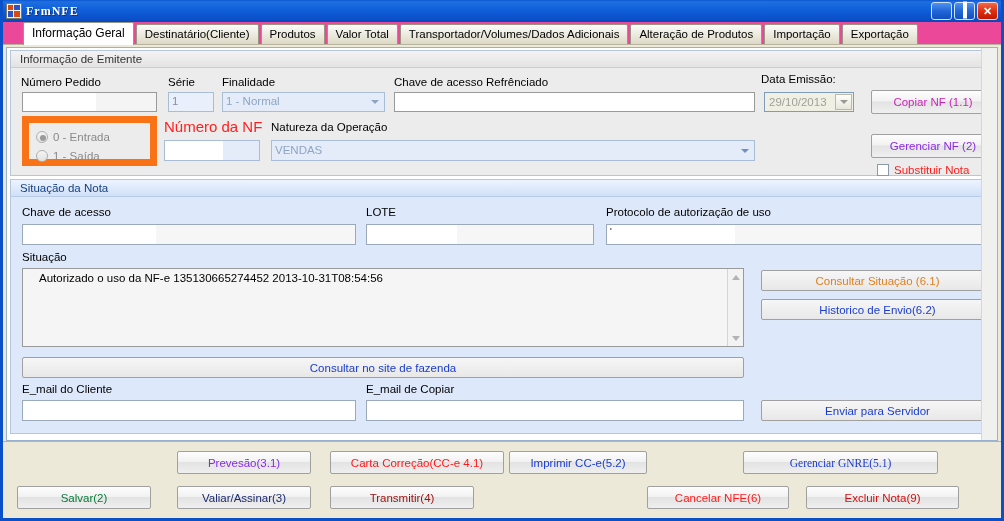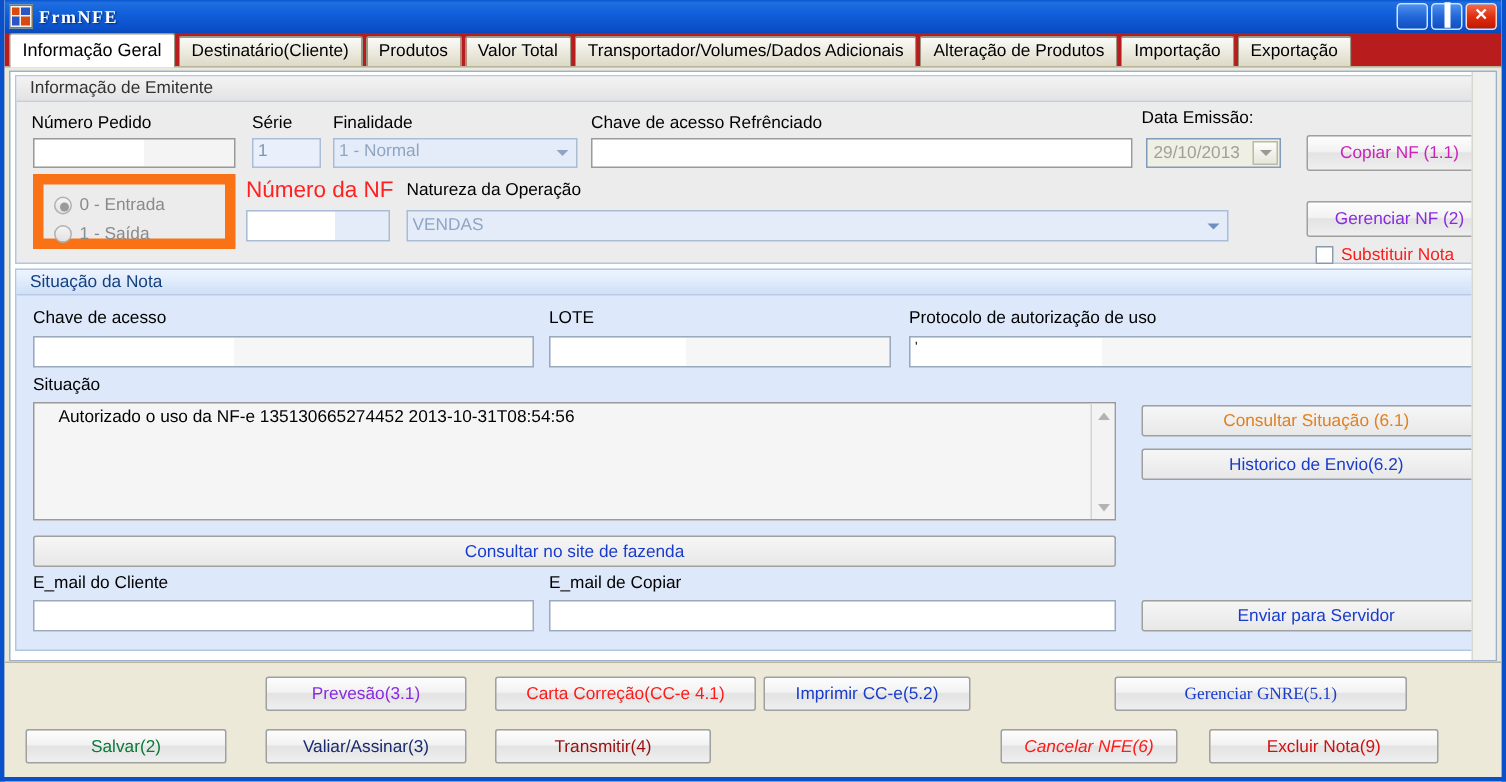--- a/index.html
+++ b/index.html
@@ -66,23 +66,23 @@
     position: absolute; left: 50%; top: 50%;
     transform: translate(-50%,-50%);
     color: #fff; font-size: 11px; line-height: 1; font-weight: bold;
   }
   .min-glyph { width: 8px; height: 3px; background: #fff; }
   .max-glyph { width: 9px; height: 8px; border: 2px solid #fff; border-top-width: 3px; }
 
   
   .tabstrip {
     height: 23px;
-    background: #b91c1c;
+    background: #ec4899;
     display: flex; align-items: flex-end;
-    padding-left: 3px;
+    padding-left: 20px;
     position: relative;
     border-bottom: 1px solid #b8b4a0;
   }
   .tab {
     height: 20px;
     line-height: 19px;
     padding: 0 8px;
     font-size: 11.5px;
     color: #000;
     background: linear-gradient(to bottom, #fbfbf8, #ebe9dd 55%, #ddd9c6);
@@ -377,21 +377,21 @@
             <div class="radio-row">
               <span class="rdo"></span>
               <span>1 - Saída</span>
             </div>
           </div>
 
           <div class="lbl big-red" style="left:153px; top:50px;">Número da NF</div>
           <div class="fld split2" style="left:153px; top:72px; width:96px; height:21px; border-color:#a9bdd6;"></div>
 
           <div class="lbl" style="left:260px; top:53px;">Natureza da Operação</div>
-          <div class="fld combo boxed" style="left:260px; top:72px; width:548px; height:21px;">VENDAS</div>
+          <div class="fld combo boxed" style="left:260px; top:72px; width:484px; height:21px;">VENDAS</div>
 
           <div class="btn" style="left:860px; top:66px; width:124px; height:24px; color:#8a2be2;">Gerenciar NF (2)</div>
 
           <div class="chk-row" style="left:866px; top:96px; color:#ff1a1a;">
             <span class="chk"></span>
             <span>Substituir Nota</span>
           </div>
 
         </div>
       </div>
@@ -445,17 +445,17 @@
 
   <div class="bottombar">
     <div class="btn" style="left: 174px; top: 9px; width: 134px; height: 23px; color: rgb(138, 43, 226);">Prevesão(3.1)</div>
     <div class="btn" style="left: 327px; top: 9px; width: 174px; height: 23px; color: rgb(255, 26, 26);">Carta Correção(CC-e 4.1)</div>
     <div class="btn" style="left: 506px; top: 9px; width: 138px; height: 23px; color: rgb(26, 60, 204);">Imprimir CC-e(5.2)</div>
     <div class="btn" style="left: 740px; top: 9px; width: 195px; height: 23px; color: rgb(26, 60, 204); font-family: Liberation Serif, serif;">Gerenciar GNRE(5.1)</div>
 
     <div class="btn" style="left: 14px; top: 44px; width: 134px; height: 23px; color: rgb(10, 122, 58);">Salvar(2)</div>
     <div class="btn" style="left: 174px; top: 44px; width: 134px; height: 23px; color: rgb(26, 42, 110);">Valiar/Assinar(3)</div>
     <div class="btn" style="left: 327px; top: 44px; width: 144px; height: 23px; color: rgb(154, 16, 16);">Transmitir(4)</div>
-    <div class="btn" style="left: 664px; top: 44px; width: 118px; height: 23px; color: rgb(255, 26, 26); font-style: italic;">Cancelar NFE(6)</div>
+    <div class="btn" style="left: 644px; top: 44px; width: 142px; height: 23px; color: rgb(255, 26, 26);">Cancelar NFE(6)</div>
     <div class="btn" style="left: 803px; top: 44px; width: 153px; height: 23px; color: rgb(208, 16, 16);">Excluir Nota(9)</div>
   </div>
 
 </div>
 
 </body></html>

